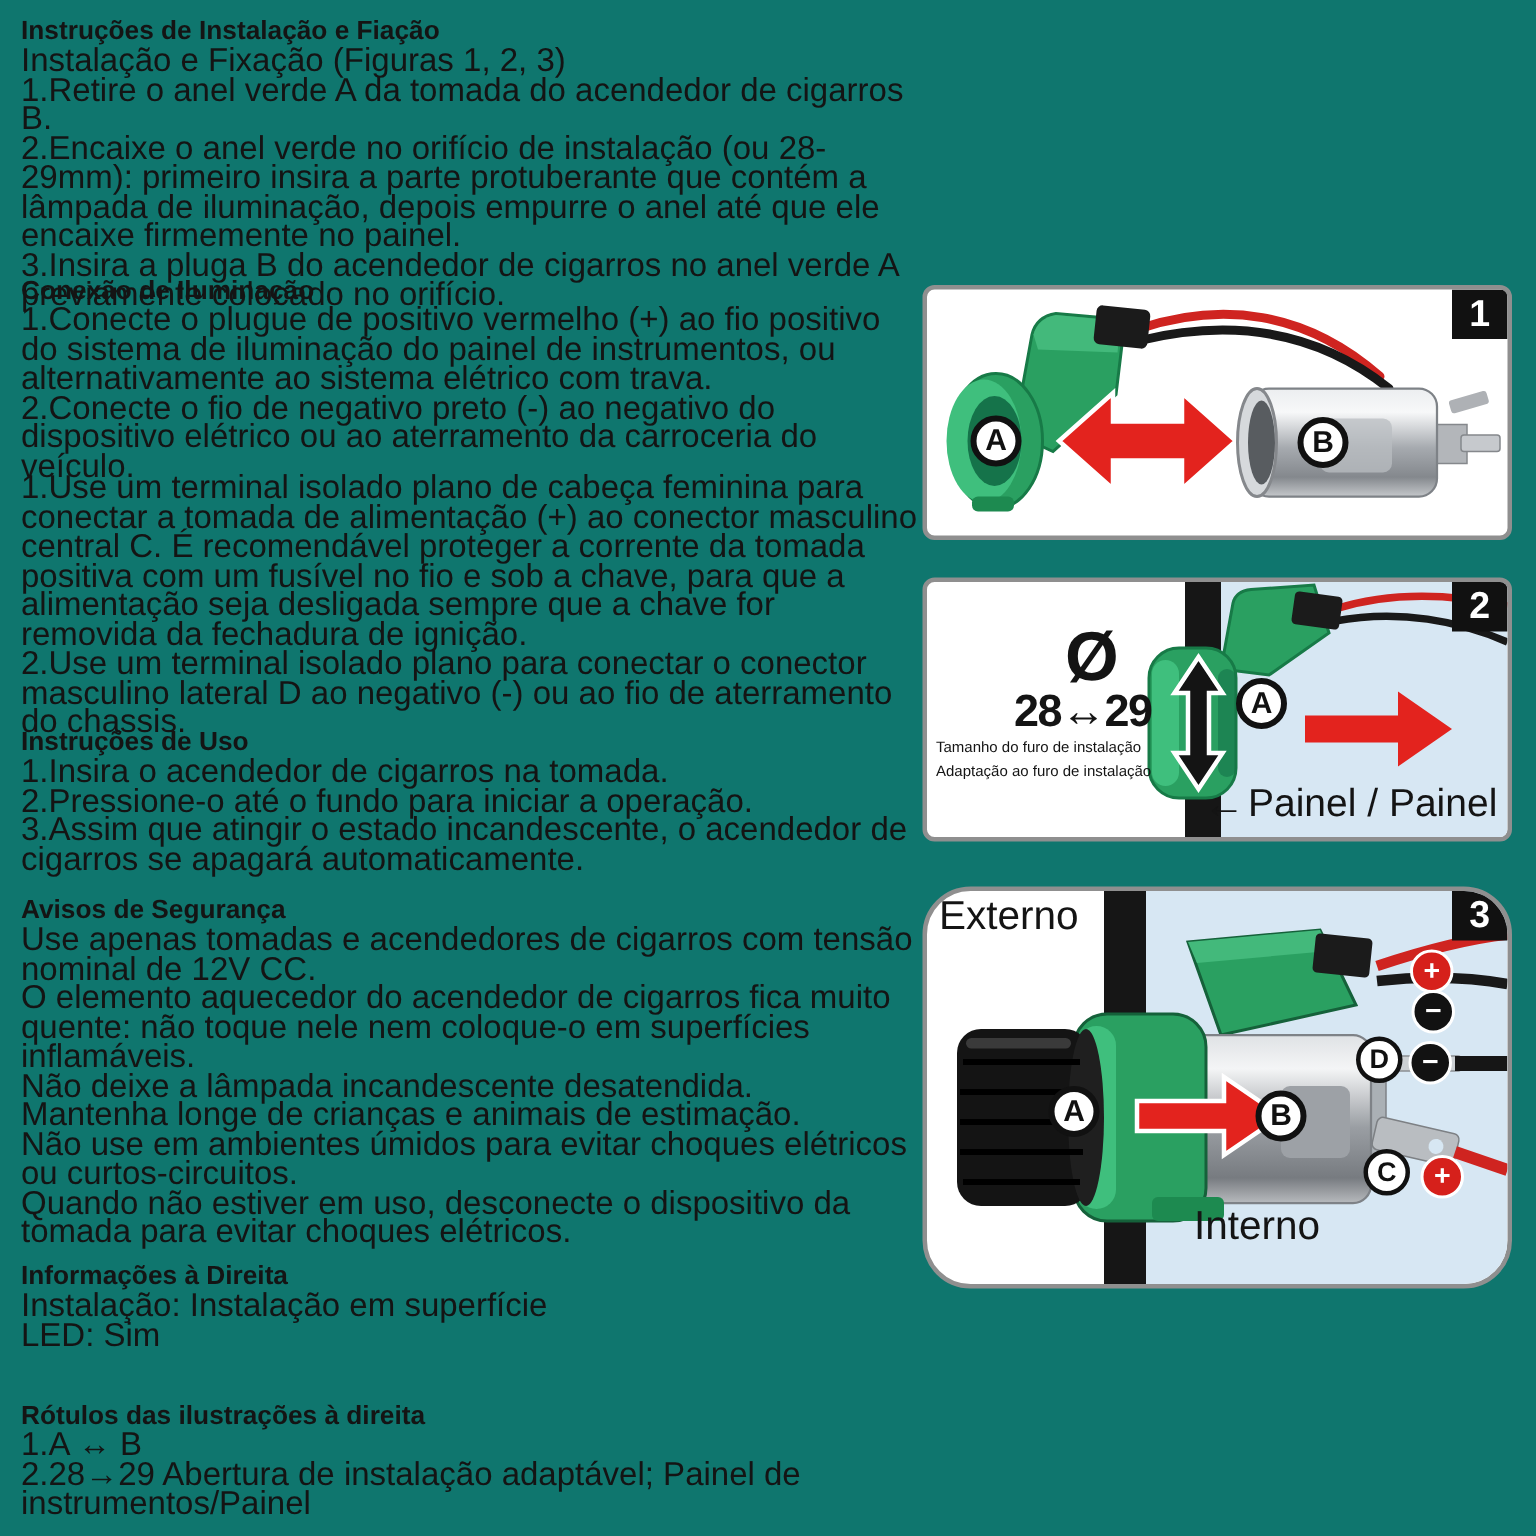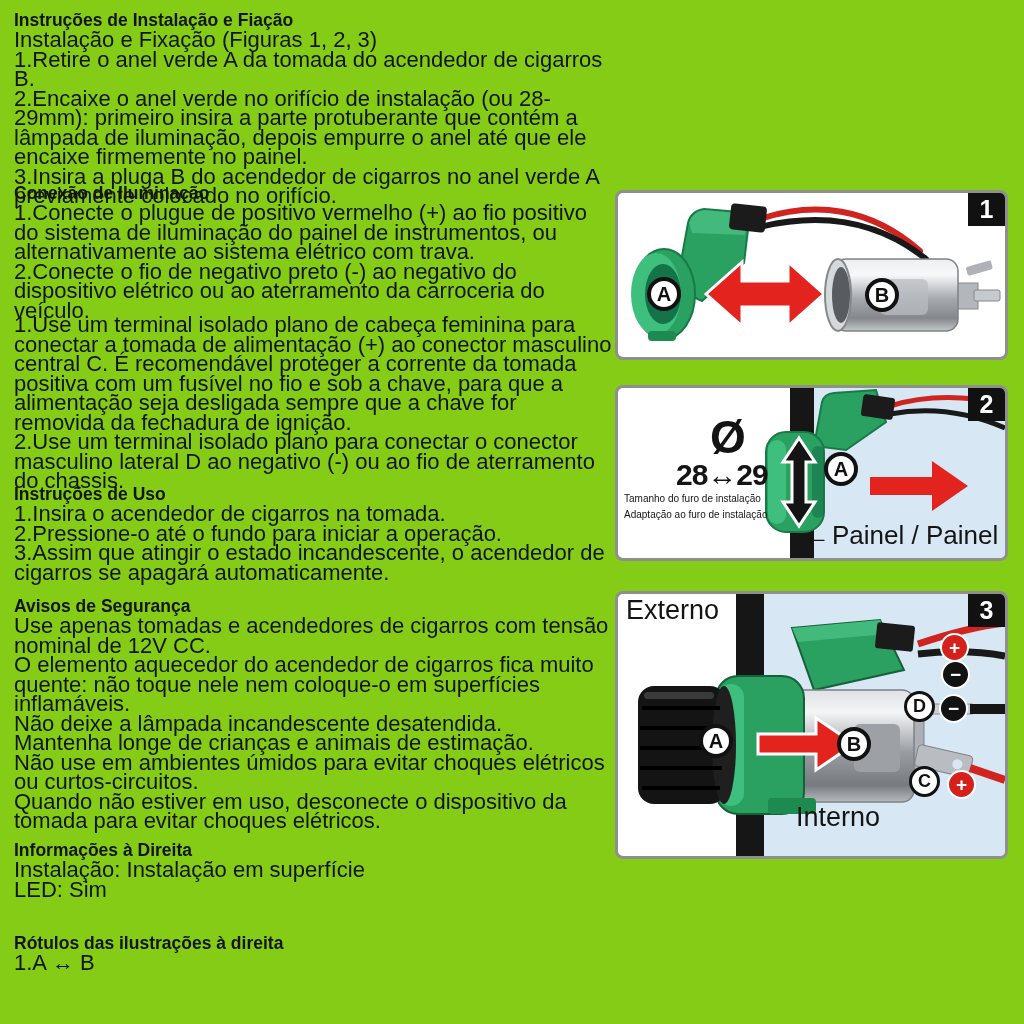--- a/index.html
+++ b/index.html
@@ -1,16 +1,16 @@
 <!DOCTYPE html>
 <html><head>
 <meta charset="utf-8">
 <style>
   html,body{margin:0;padding:0;background:#ffffff;}
-  .page{position:relative;width:1024px;height:1024px;background:#84cc16;overflow:hidden;
+  .page{position:relative;width:1024px;height:1024px;background:#0f766e;overflow:hidden;
         font-family:"Liberation Sans","DejaVu Sans",sans-serif;color:#141414;}
 
   
   .sec{position:absolute;left:14px;width:598px;}
   .sec h2{font-size:17.5px;line-height:20px;font-weight:bold;margin:0;}
   .sec .p{font-size:22px;line-height:19.5px;margin:0;}
 
   
   .figbox{position:absolute;background:#ffffff;border:3px solid #8f8f8f;border-radius:8px;
           overflow:hidden;box-sizing:border-box;}
@@ -83,20 +83,21 @@
 
   <div class="sec" style="top:840px">
     <h2>Informações à Direita</h2>
     <div class="p">Instalação: Instalação em superfície</div>
     <div class="p">LED: Sim</div>
   </div>
 
   <div class="sec" style="top:933px">
     <h2>Rótulos das ilustrações à direita</h2>
     <div class="p">1.A ↔ B</div>
+    <div class="p">2.28→29 Abertura de instalação adaptável; Painel de instrumentos/Painel</div>
   </div>
 
   <div class="figbox" style="left:615px;top:190px;width:393px;height:170px;">
     <svg viewBox="0 0 387 164" preserveAspectRatio="none">
       <defs>
         <linearGradient id="chrome1" x1="0" y1="0" x2="0" y2="1">
           <stop offset="0" stop-color="#eceef0"></stop>
             <stop offset="0.22" stop-color="#f7f8f9"></stop>
           <stop offset="0.55" stop-color="#a6aaaf"></stop>
             <stop offset="0.82" stop-color="#84888d"></stop>
@@ -163,21 +164,21 @@
     <div class="lbl" style="left:206px;top:64px;">
         <span>A</span>
       </div>
     <div class="f2-panel">
       <span class="arr">←</span>
       <span class="txt">Painel / Painel</span>
     </div>
     <div class="numbadge">2</div>
   </div>
 
-  <div class="figbox" style="left:615px;top:591px;width:393px;height:268px;">
+  <div class="figbox" style="left:615px;top:591px;width:393px;height:268px;border-radius:32px;">
     <svg viewBox="0 0 387 262" preserveAspectRatio="none">
       <defs>
         <linearGradient id="chrome3" x1="0" y1="0" x2="0" y2="1">
           <stop offset="0" stop-color="#dfe2e5"></stop>
             <stop offset="0.2" stop-color="#f4f5f6"></stop>
           <stop offset="0.55" stop-color="#9a9ea3"></stop>
             <stop offset="0.85" stop-color="#777b80"></stop>
           <stop offset="1" stop-color="#b7babd"></stop>
         </linearGradient>
       </defs>

